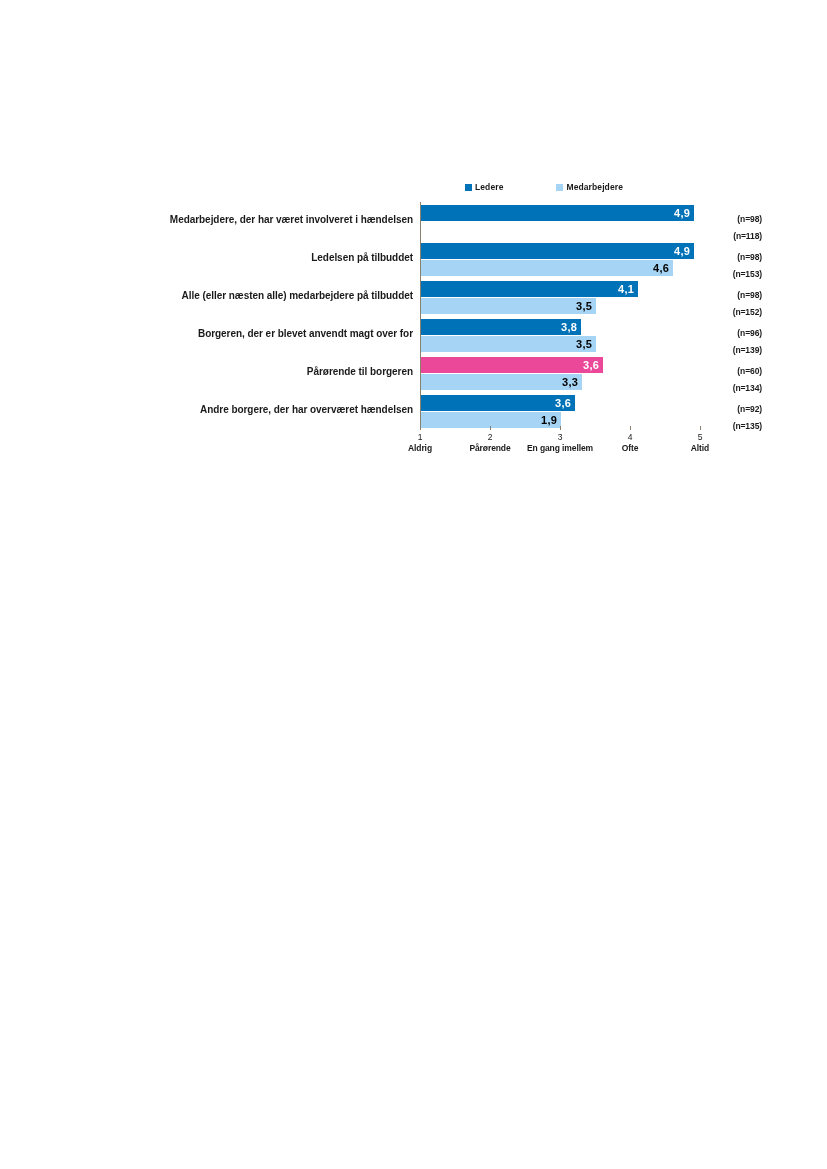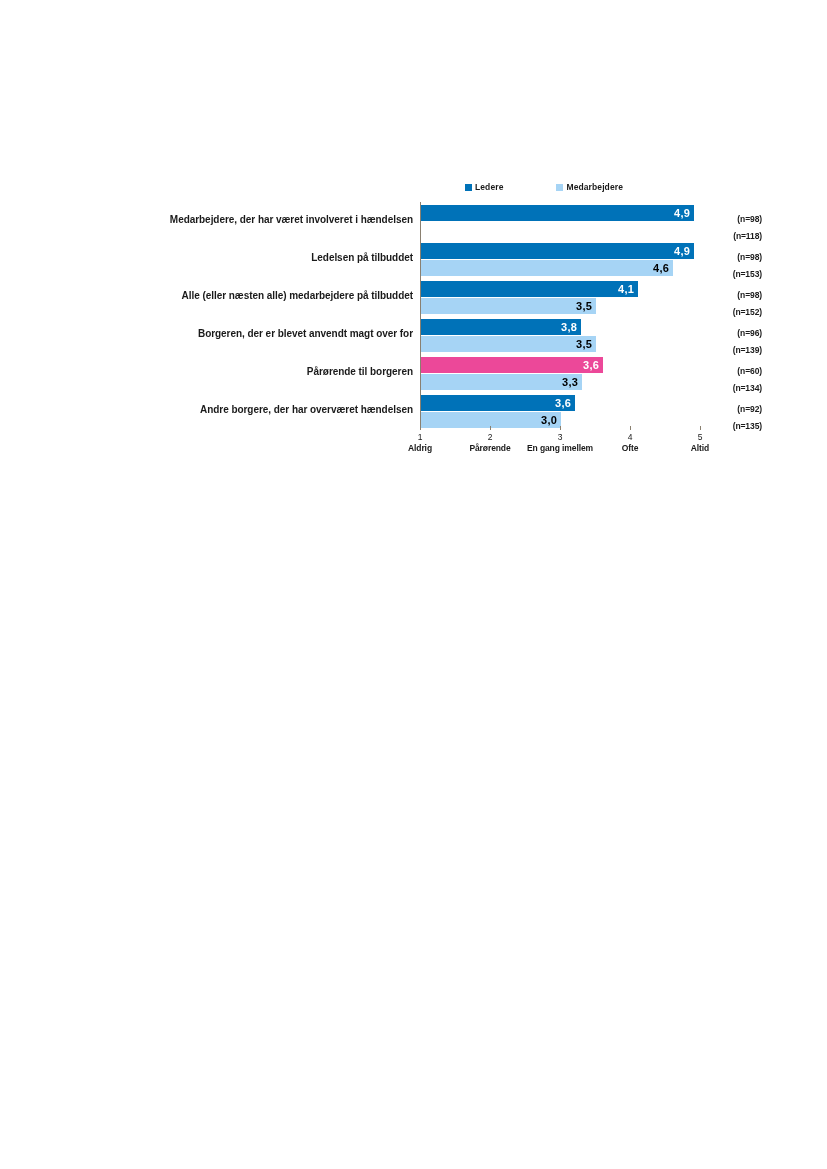--- a/index.html
+++ b/index.html
@@ -248,21 +248,21 @@
         </div>
         <div class="bar-row series1" style="width: 161px; background: rgb(166, 212, 245);">
           <span class="bar-value">3,3</span>
         </div>
       </div>
       <div class="bar-group" style="top: 193px; width: 280px;">
         <div class="bar-row series0" style="width: 154px; background: rgb(0, 114, 184);">
           <span class="bar-value">3,6</span>
         </div>
         <div class="bar-row series1" style="width: 140px; background: rgb(166, 212, 245);">
-          <span class="bar-value">3,0</span>
+          <span class="bar-value">1,9</span>
         </div>
       </div>
     </div>
 
   <div id="n-labels">
       <div class="n-group" style="top: 3px;">
         <div class="n-item series0">(n=98)</div>
         <div class="n-item series1">(n=118)</div>
       </div>
       <div class="n-group" style="top: 41px;">

